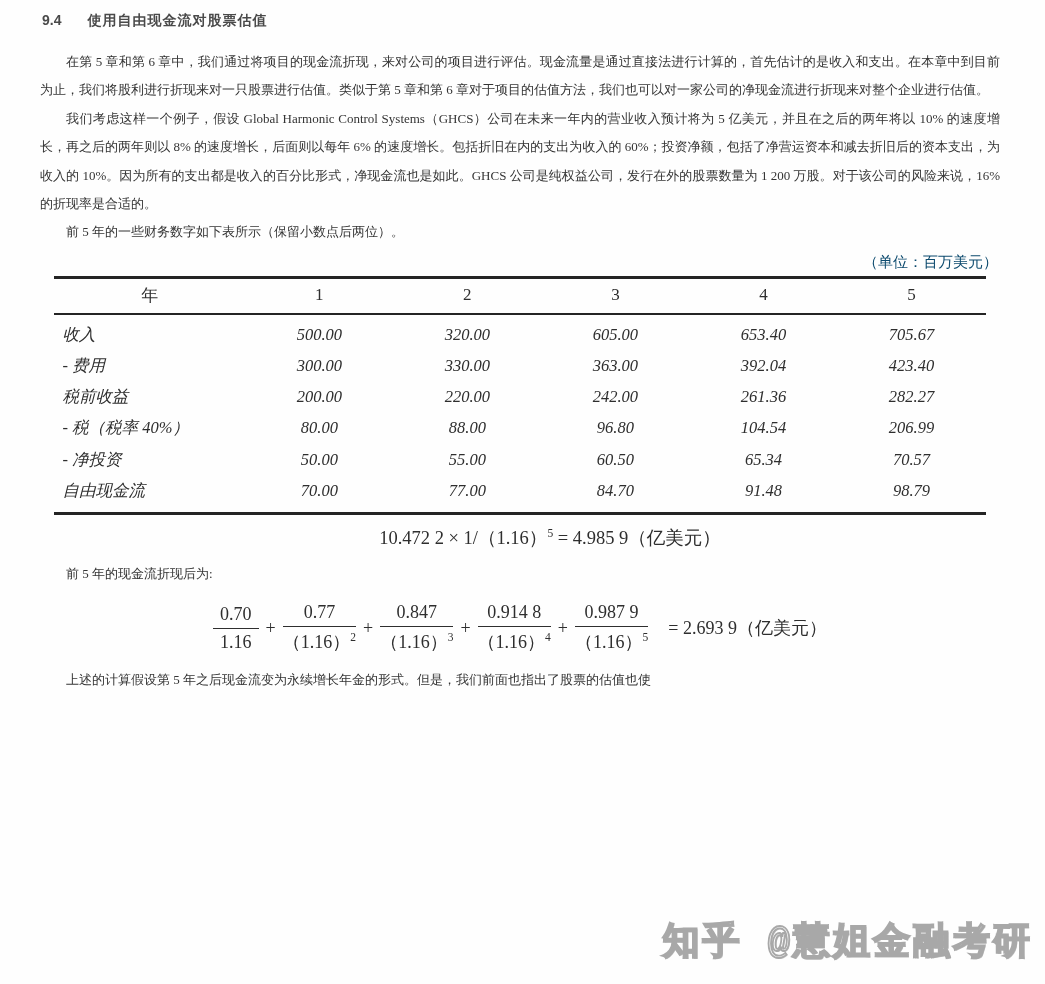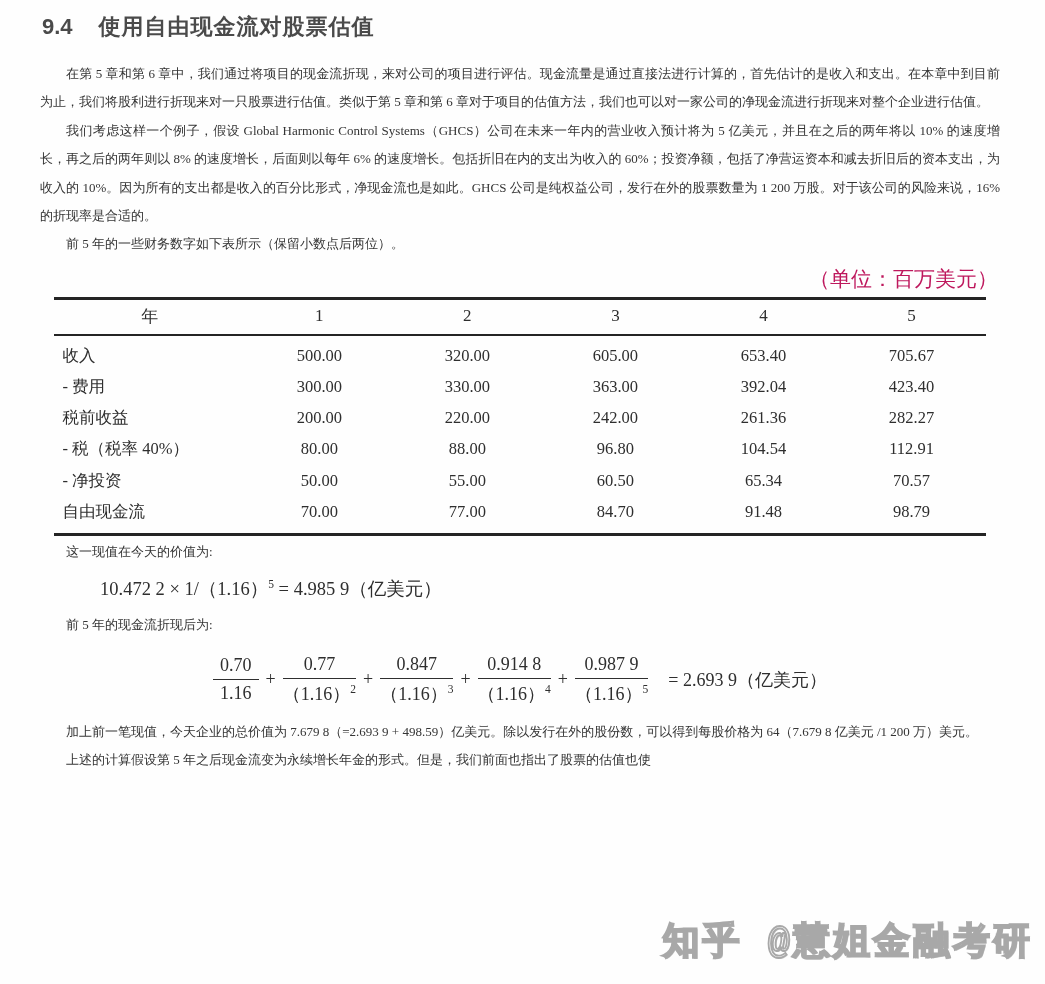--- a/index.html
+++ b/index.html
@@ -9,55 +9,55 @@
     width:1045px; height:984px;
     background:#fefefe;
     font-family:"Liberation Serif","DejaVu Serif",serif;
     color:#333;
     overflow:hidden;
     margin:0 auto;
   }
   .content { padding:8px 45px 0 40px; }
   .section-title {
     font-family:"Liberation Sans","DejaVu Sans",sans-serif;
-    font-size:22px; font-weight:600; color:#4a4a4a;
+    font-size:14px; font-weight:600; color:#4a4a4a;
     letter-spacing:1px;
     margin:4px 0 18px 2px;
   }
   .section-title .sec-num { margin-right:26px; letter-spacing:0; }
   p.body-par {
     font-size:13px; line-height:28.4px;
     text-align:justify; text-indent:2em;
     color:#343434;
   }
   .unit-note {
-    text-align:right; font-size:21px; color:#be185d;
+    text-align:right; font-size:15px; color:#0c4a6e;
     margin:6px 2px 4px 0;
   }
   table.fin-table {
     width:97%; margin:0 auto 2px auto;
     border-collapse:collapse;
     border-top:3px solid #242424;
     border-bottom:3px solid #242424;
     font-size:16.5px; color:#2e2e2e;
   }
   table.fin-table th {
     font-weight:normal; font-size:17px;
     padding:5px 0 6px 0;
     border-bottom:2px solid #242424;
   }
   table.fin-table th.lbl { width:20.5%; }
   table.fin-table th.num { width:15.9%; }
-  table.fin-table td { padding:4.6px 0; }
+  table.fin-table td { padding:4.6px 0;font-style:italic; }
   table.fin-table td.lbl { text-align:left; padding-left:8px; }
   table.fin-table td.num { text-align:center; }
   table.fin-table tr.first td { padding-top:9px; }
   table.fin-table tr.last td { padding-bottom:10px; }
   .formula-line {
-    text-align:left; font-size:18.5px; color:#2e2e2e;
+    text-align:center; font-size:18.5px; color:#2e2e2e;
     margin:10px 0 10px 60px;
   }
   sup { font-size:11.5px; vertical-align:super; line-height:0; }
   .frac-formula {
     text-align:center; font-size:18px; color:#2e2e2e;
     margin:14px 0 12px 0;
     display:flex; align-items:center; justify-content:center;
   }
   .frac { display:inline-block; text-align:center; vertical-align:middle; }
   .frac .num { display:block; border-bottom:1.6px solid #2e2e2e; padding:0 7px 3px 7px; }
@@ -125,42 +125,41 @@
           <td class="num">242.00</td>
           <td class="num">261.36</td>
           <td class="num">282.27</td>
         </tr>
         <tr>
           <td class="lbl">- 税（税率 40%）</td>
           <td class="num">80.00</td>
           <td class="num">88.00</td>
           <td class="num">96.80</td>
           <td class="num">104.54</td>
-          <td class="num">112.91</td>
+          <td class="num">206.99</td>
         </tr>
         <tr>
           <td class="lbl">- 净投资</td>
           <td class="num">50.00</td>
           <td class="num">55.00</td>
           <td class="num">60.50</td>
           <td class="num">65.34</td>
           <td class="num">70.57</td>
         </tr>
         <tr class="last">
           <td class="lbl">自由现金流</td>
           <td class="num">70.00</td>
           <td class="num">77.00</td>
           <td class="num">84.70</td>
           <td class="num">91.48</td>
           <td class="num">98.79</td>
         </tr>
       </tbody>
     </table>
 
-    <p class="body-par">这一现值在今天的价值为:</p>
 
     <div class="formula-line">
       <span>10.472 2 × 1/（1.16）</span><sup>5</sup>
       <span>= 4.985 9（亿美元）</span>
     </div>
 
     <p class="body-par">前 5 年的现金流折现后为:</p>
 
     <div class="frac-formula">
       <span class="frac">
@@ -183,19 +182,18 @@
         <span class="den"><span>（1.16）</span><sup>4</sup></span>
       </span>
       <span class="op">+</span>
       <span class="frac">
         <span class="num">0.987 9</span>
         <span class="den"><span>（1.16）</span><sup>5</sup></span>
       </span>
       <span class="frac-result">= 2.693 9（亿美元）</span>
     </div>
 
-    <p class="body-par">加上前一笔现值，今天企业的总价值为 7.679 8（=2.693 9 + 498.59）亿美元。除以发行在外的股份数，可以得到每股价格为 64（7.679 8 亿美元 /1 200 万）美元。</p>
     <p class="body-par">上述的计算假设第 5 年之后现金流变为永续增长年金的形式。但是，我们前面也指出了股票的估值也使</p>
 
   </div>
 
   <div class="watermark">知乎 @慧姐金融考研</div>
 </div>
 
 </body></html>

